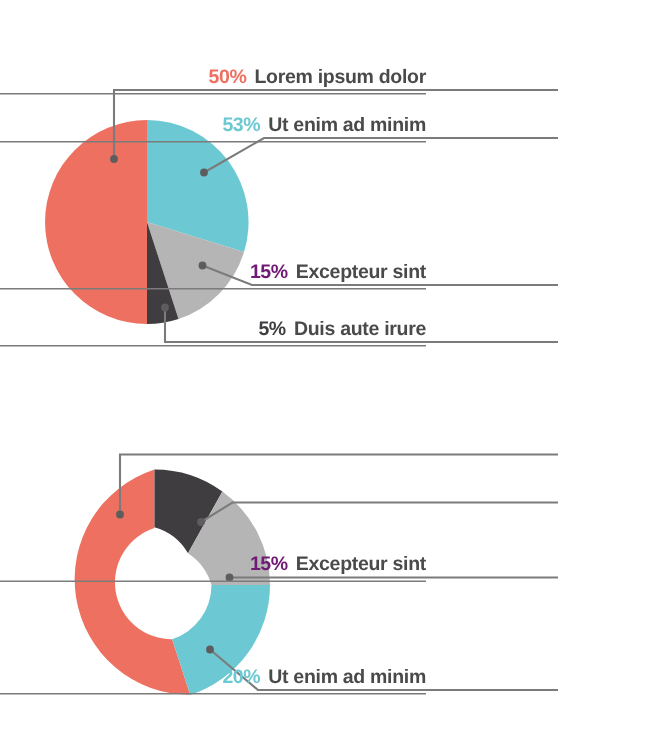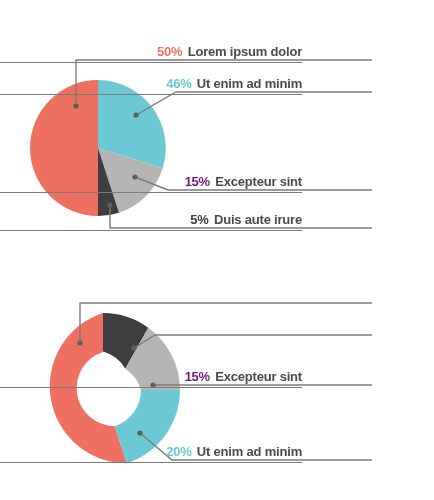--- a/index.html
+++ b/index.html
@@ -31,21 +31,21 @@
 
   .chart-svg {
     position: absolute;
     left: 0;
     top: 0;
     display: block;
   }
 
   .legend {
     position: absolute;
-    left: 18px;
+    left: 0;
     top: 0;
     width: 346px;
     height: 100%;
   }
   .legend-item {
     position: absolute;
     right: 62px;
     width: 310px;
     text-align: right;
     border-bottom: 1.6px solid #7b7b7b;
@@ -100,21 +100,21 @@
         <circle cx="110" cy="205" r="2.6"></circle>
       </g>
     </svg>
 
     <div class="legend">
       <div class="legend-item" style="top:42px">
         <span class="legend-pct pct-red">50%</span>
         <span class="legend-label">Lorem ipsum dolor</span>
       </div>
       <div class="legend-item" style="top:74px">
-        <span class="legend-pct pct-teal">46%</span>
+        <span class="legend-pct pct-teal">53%</span>
         <span class="legend-label">Ut enim ad minim</span>
       </div>
       <div class="legend-item" style="top:172px">
         <span class="legend-pct pct-gray">15%</span>
         <span class="legend-label">Excepteur sint</span>
       </div>
       <div class="legend-item" style="top:210px">
         <span class="legend-pct pct-dark">5%</span>
         <span class="legend-label">Duis aute irure</span>
       </div>

